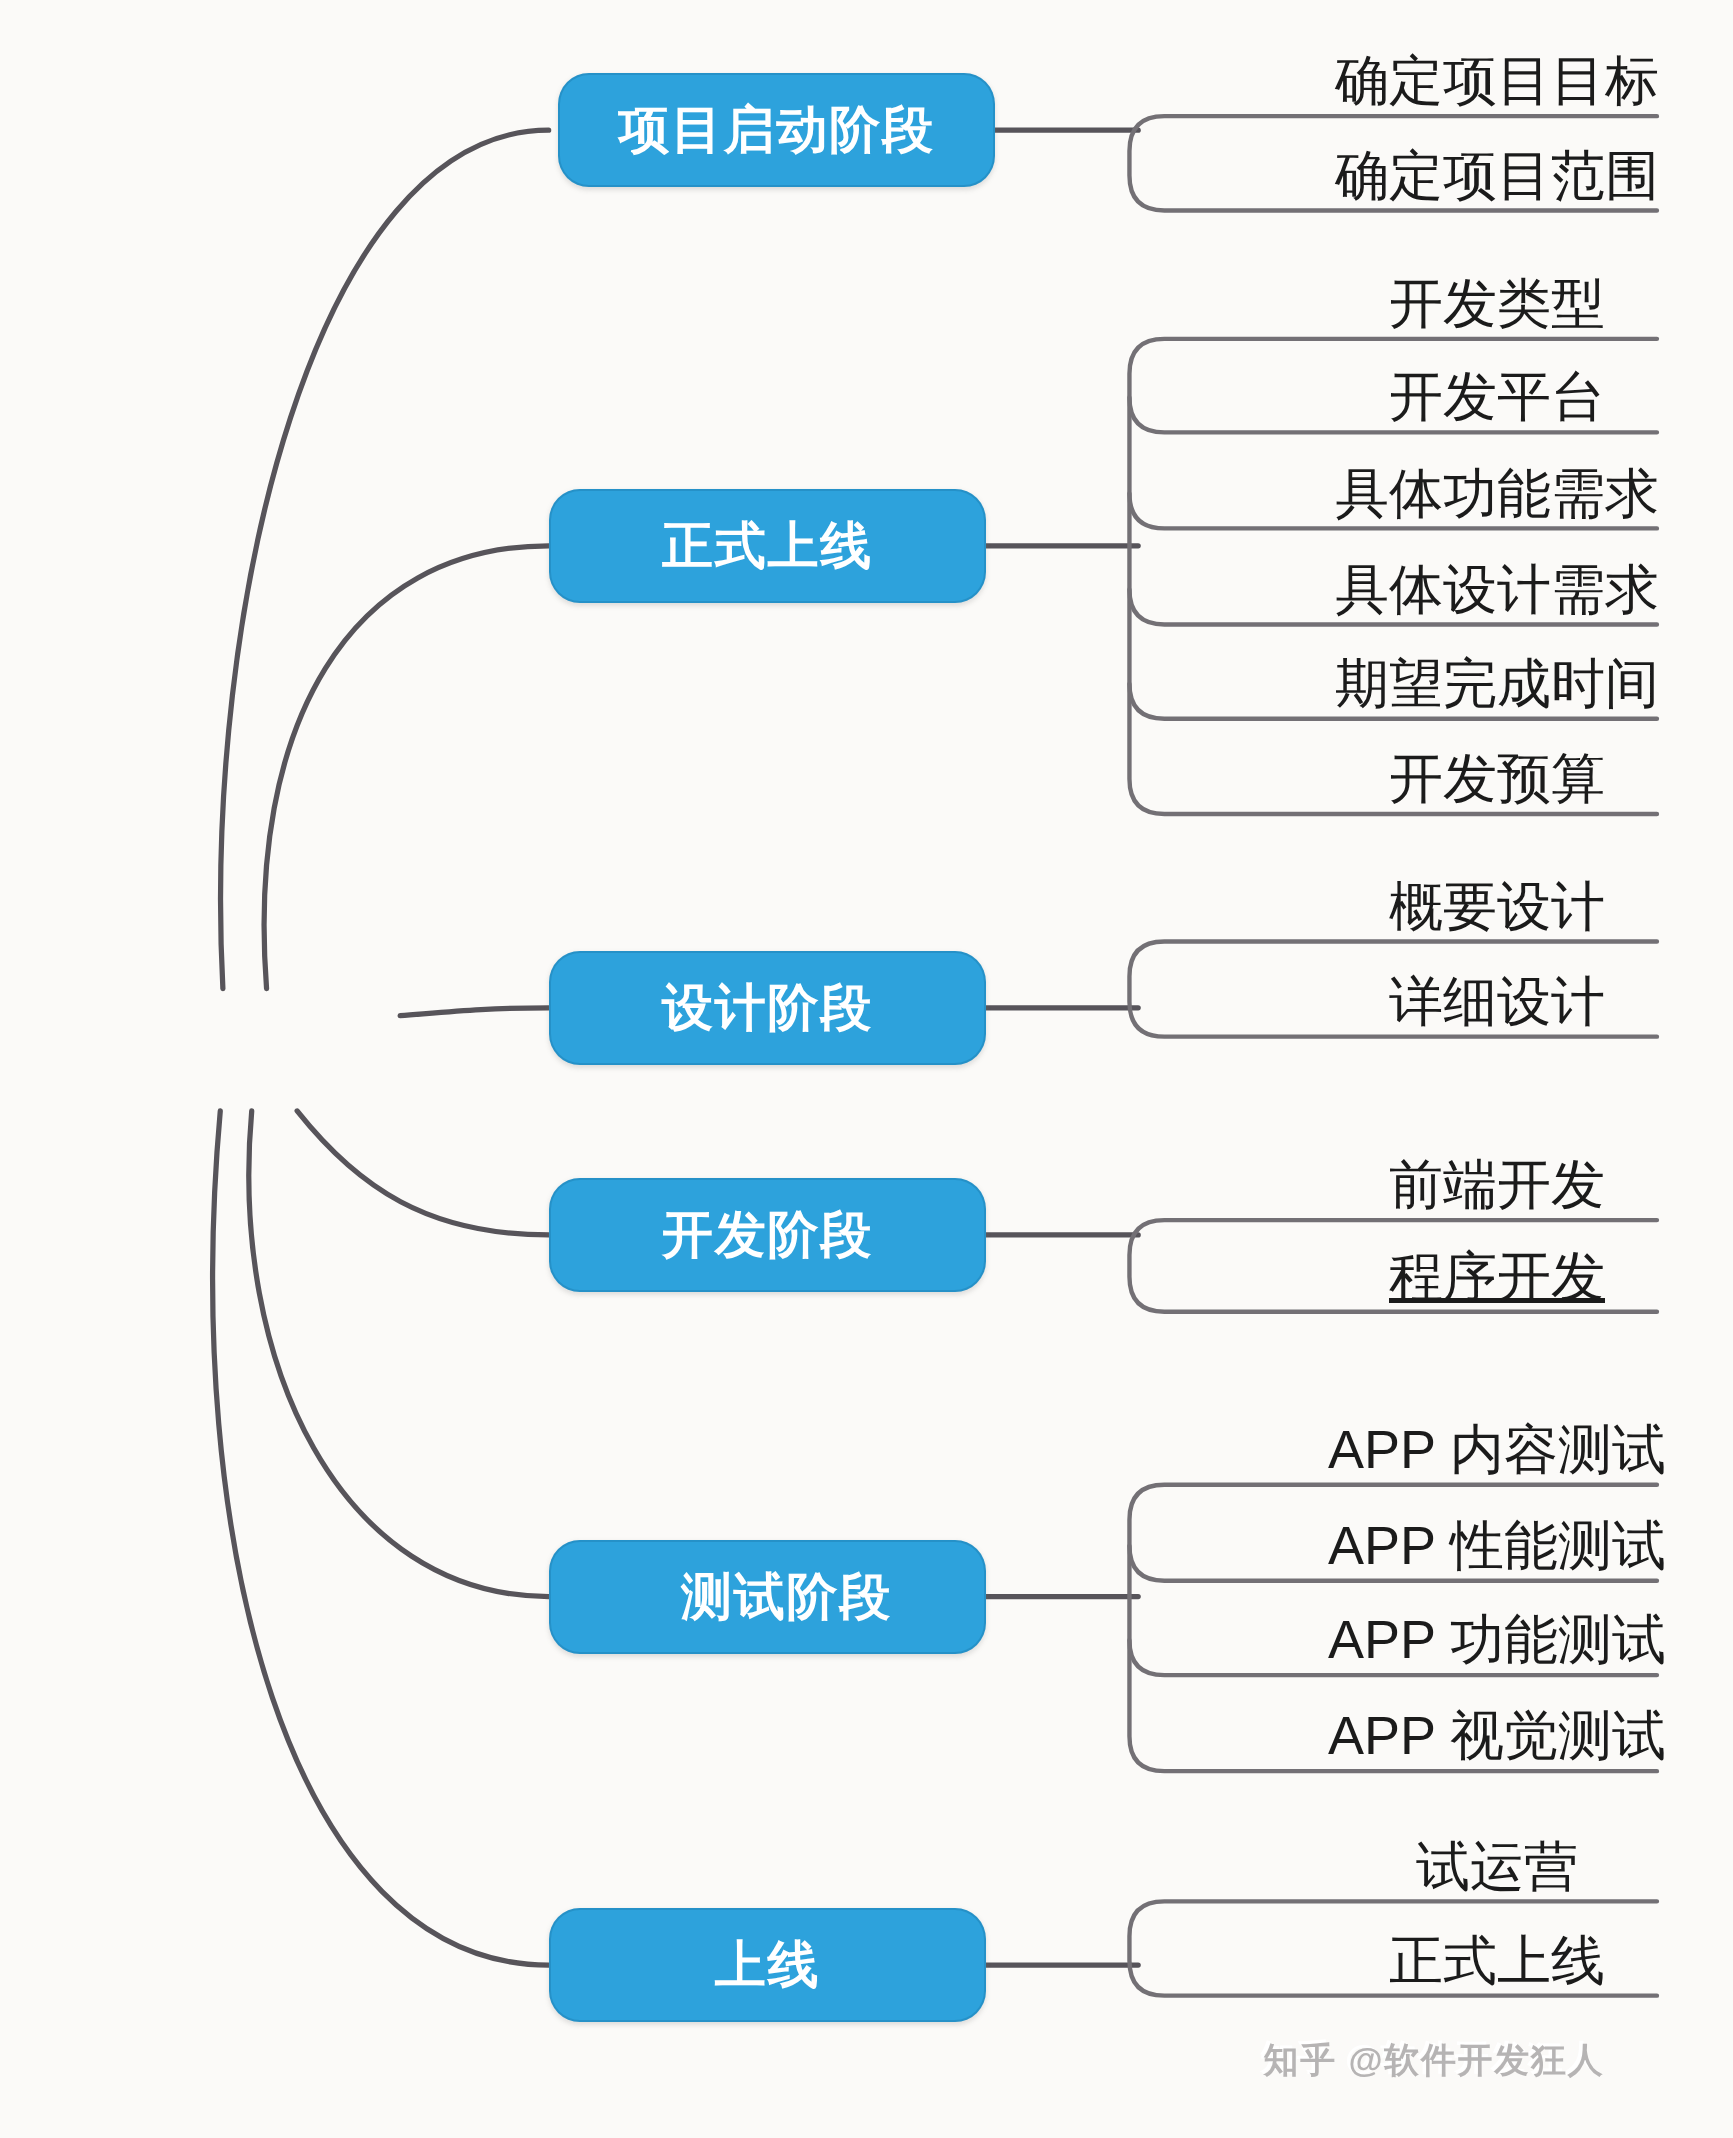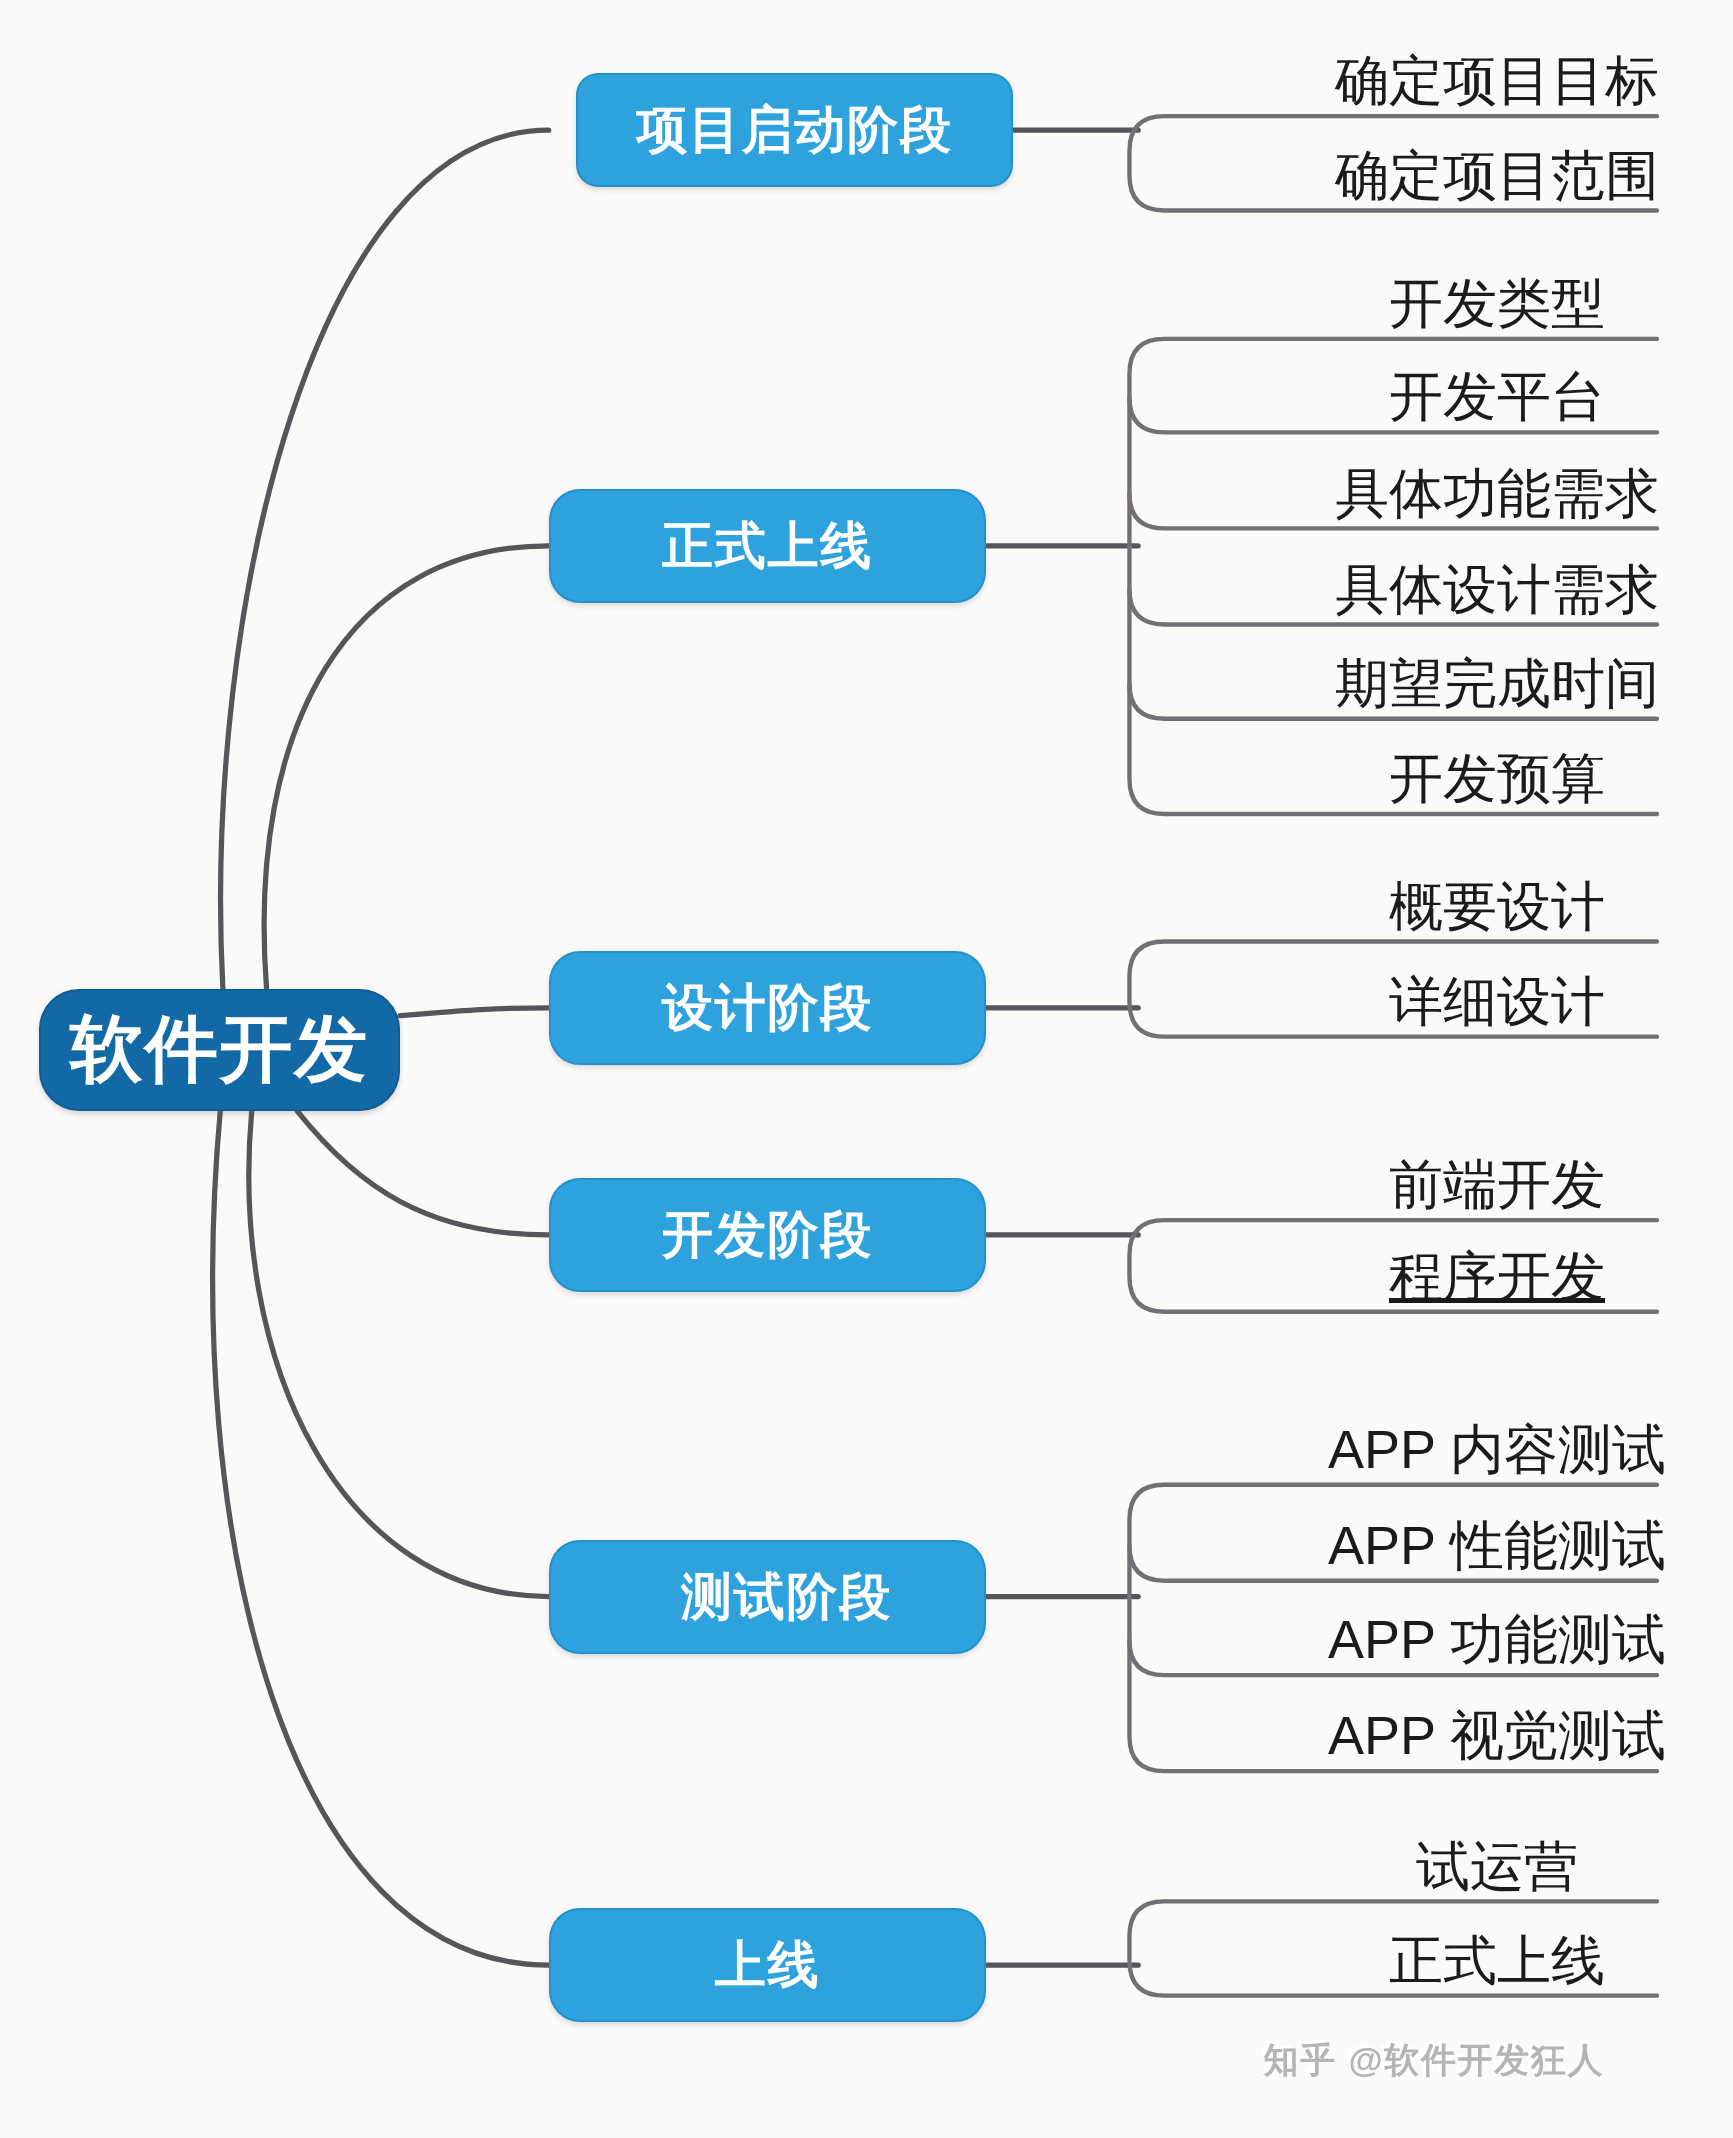--- a/index.html
+++ b/index.html
@@ -49,23 +49,22 @@
       <path d="M 1897 1397 L 1333 1397 Q 1293 1397 1293 1437 L 1293 1462 Q 1293 1502 1333 1502 L 1897 1502" fill="none" stroke="#737075" stroke-width="5" stroke-linecap="round"></path>
       <path d="M 288 1272 C 262 1560, 390 1828, 628 1828" fill="none" stroke="#57545a" stroke-width="6" stroke-linecap="round"></path>
       <path d="M 1128 1828 L 1303 1828" fill="none" stroke="#57545a" stroke-width="6" stroke-linecap="round"></path>
       <path d="M 1897 1700 L 1333 1700 Q 1293 1700 1293 1740 L 1293 1988 Q 1293 2028 1333 2028 L 1897 2028" fill="none" stroke="#737075" stroke-width="5" stroke-linecap="round"></path>
       <path d="M 1293 1770 Q 1293 1810 1333 1810 L 1897 1810" fill="none" stroke="#737075" stroke-width="5" stroke-linecap="round"></path>
       <path d="M 1293 1878 Q 1293 1918 1333 1918 L 1897 1918" fill="none" stroke="#737075" stroke-width="5" stroke-linecap="round"></path>
       <path d="M 252 1272 C 208 1760, 330 2250, 628 2250" fill="none" stroke="#57545a" stroke-width="6" stroke-linecap="round"></path>
       <path d="M 1128 2250 L 1303 2250" fill="none" stroke="#57545a" stroke-width="6" stroke-linecap="round"></path>
       <path d="M 1897 2177 L 1333 2177 Q 1293 2177 1293 2217 L 1293 2245 Q 1293 2285 1333 2285 L 1897 2285" fill="none" stroke="#737075" stroke-width="5" stroke-linecap="round"></path>
     </svg>
-  <div class="node root">软件开发</div>
   <div id="nodes">
-      <div class="node branch" style="left: 576px; top: 73px; border-radius: 22px;">项目启动阶段</div>
+      <div class="node branch" style="left: 558px; top: 73px;">项目启动阶段</div>
       <div class="leaf" style="top: 53px;">确定项目目标</div>
       <div class="leaf" style="top: 148px;">确定项目范围</div>
       <div class="node branch" style="left: 549px; top: 489px;">正式上线</div>
       <div class="leaf" style="top: 276px;">开发类型</div>
       <div class="leaf" style="top: 369px;">开发平台</div>
       <div class="leaf" style="top: 466px;">具体功能需求</div>
       <div class="leaf" style="top: 562px;">具体设计需求</div>
       <div class="leaf" style="top: 656px;">期望完成时间</div>
       <div class="leaf" style="top: 751px; text-align: center;">开发预算</div>
       <div class="node branch" style="left: 549px; top: 951px;">设计阶段</div>

